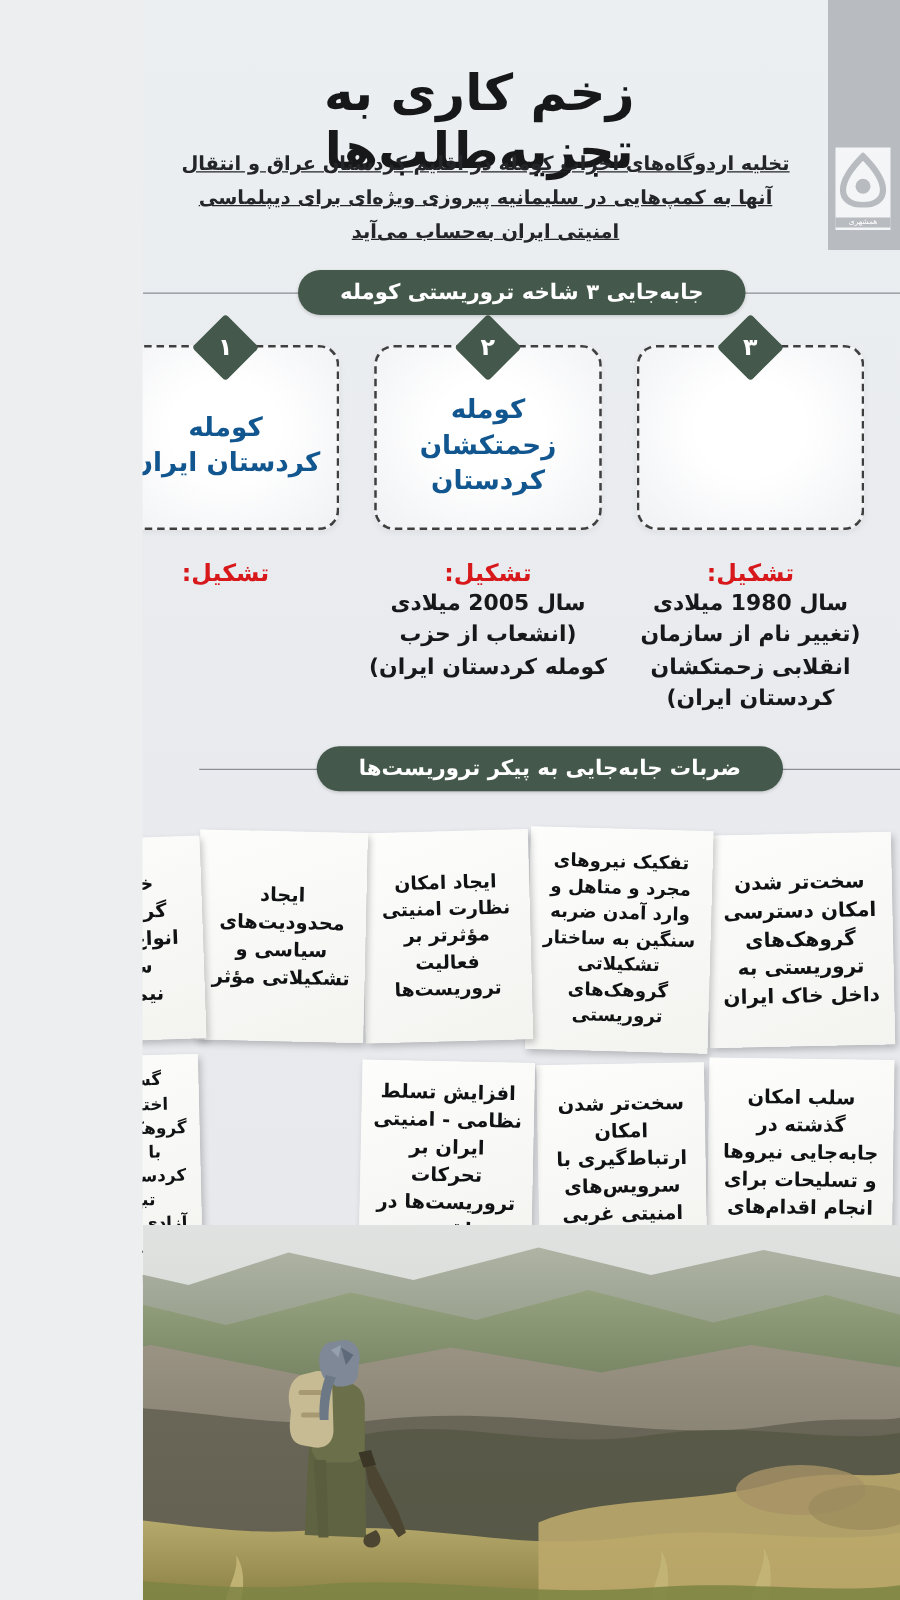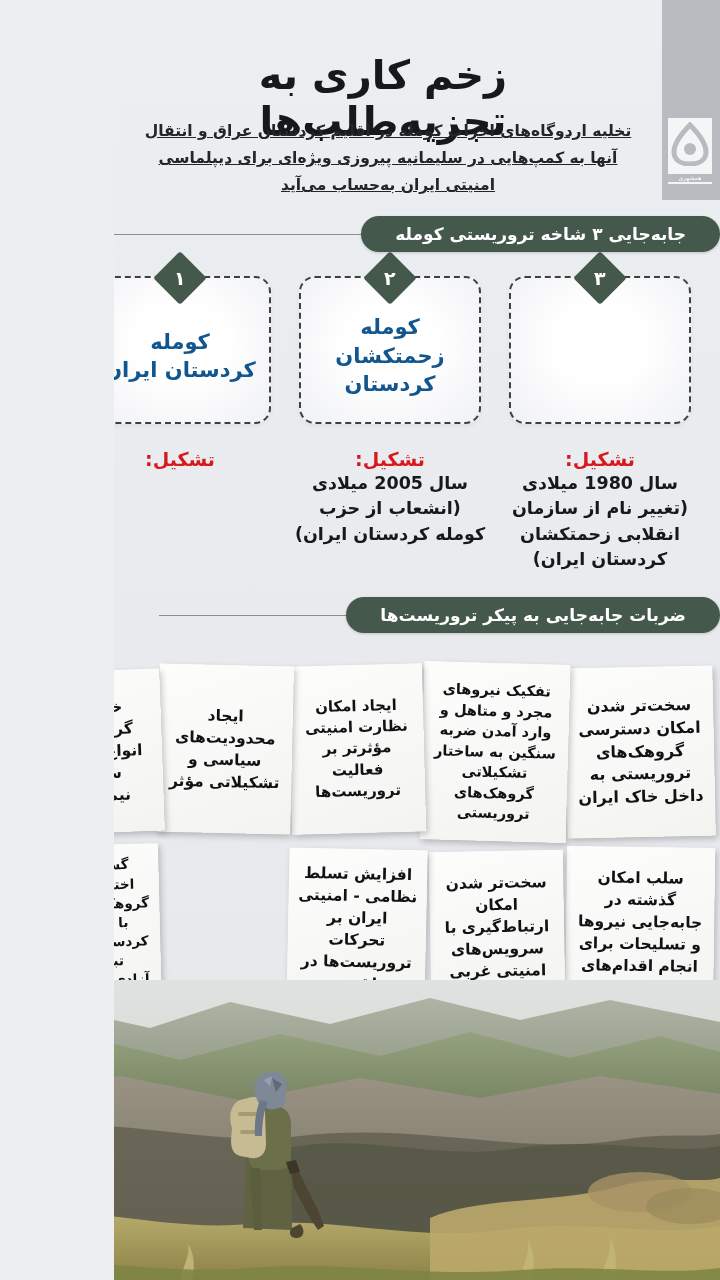--- a/index.html
+++ b/index.html
@@ -41,21 +41,21 @@
     letter-spacing:-0.5px; line-height:1.15;
   }
   .subtitle {
     position:absolute; top:118px; right:88px; left:30px;
     text-align:center; font-size:15.5px; color:#232528;
     line-height:1.75; font-weight:600;text-decoration:underline;
   }
 
   
   .banner-wrap {
-    position:relative; display:flex; align-items:center; 
+    position:relative; display:flex; align-items:center; justify-content:center;
     height:48px;
   }
   .banner-wrap::before {
     content:""; position:absolute; left:0; right:0; top:50%;
     height:1px; background:#8b8f93;
   }
   .banner {
     position:relative; z-index:2;
     background:#44584b; color:#ffffff;
     border-radius:22px; padding:8px 34px;

